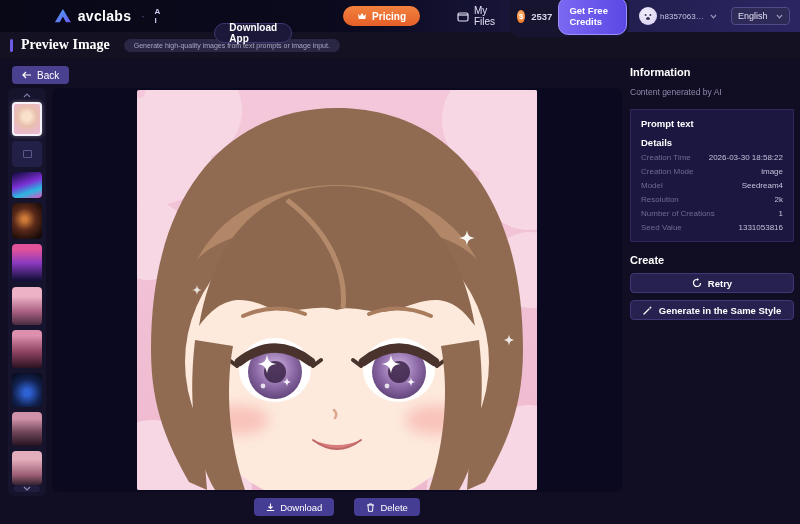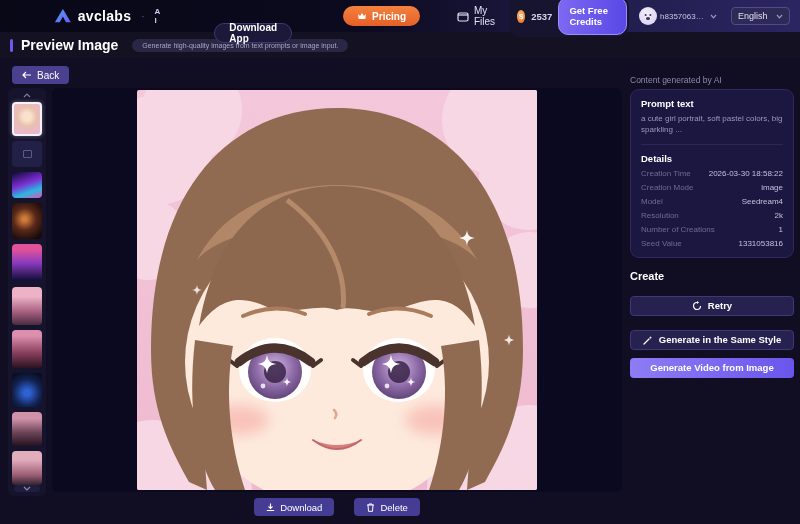--- a/index.html
+++ b/index.html
@@ -27,21 +27,21 @@
   .free-credits { height:17px; border-radius:10px; background:linear-gradient(90deg,#7b68f2,#5a48e6); border:1px solid #9d8ffa; font-size:9.5px; font-weight:bold; color:#fff; display:flex; align-items:center; padding:18px 10px; cursor:pointer; }
   .avatar { width:18px; height:18px; border-radius:50%; background:radial-gradient(circle at 40% 35%, #f2eefc, #d6cdf0); position:relative; flex-shrink:0; }
   .account { display:flex; align-items:center; gap:3px; font-size:8px; color:#c9c5e2; cursor:pointer; max-width:78px; }
   .account-email { white-space:nowrap; overflow:hidden; text-overflow:ellipsis; }
   .lang-select { width:72px; height:18px; background:#2e2a58; border:1px solid #514b8c; border-radius:4px;
     display:flex; align-items:center; justify-content:space-between; padding:0 6px; font-size:9px; color:#e0ddf2; cursor:pointer; margin-left:4px; }
 
   
   .titlebar { position:absolute; top:32px; left:0; right:0; height:26px; background:#141122; display:flex; align-items:center; padding-left:10px; }
   .title-accent { width:3px; height:13px; background:#6c5be8; border-radius:2px; margin-right:8px; }
-  .page-title { font-size:14px; font-weight:bold; color:#fff; }
+  .page-title { font-size:14px; font-weight:bold; color:#fff;font-family:Liberation Serif, serif; }
   .subtitle-pill { margin-left:14px; background:#2a2744; border-radius:9px; padding:3px 10px; font-size:7px; color:#a8a4c4; }
 
   
   .main { position:absolute; top:58px; left:0; right:0; bottom:0; background:#110e24; }
   .back-btn { position:absolute; left:12px; top:8px; height:18px; padding:0 10px; background:#49408f; border-radius:4px;
     display:inline-flex; align-items:center; gap:5px; font-size:10px; color:#fff; cursor:pointer; }
 
   
   .thumbbar { position:absolute; left:8px; top:30px; width:38px; bottom:28px; background:#16132d; border-radius:6px;
     display:flex; flex-direction:column; align-items:center; padding:4px 0; }
@@ -70,29 +70,29 @@
   .photo svg { display:block; width:100%; height:100%; }
 
   .bottom-actions { position:absolute; left:52px; top:440px; width:570px; display:flex; justify-content:center; gap:20px; }
   .action-btn { height:18px; background:#453c93; border-radius:4px; display:inline-flex; align-items:center; gap:5px;
     padding:0 12px; font-size:9.5px; color:#fff; cursor:pointer; }
 
   
   .rpanel { position:absolute; left:630px; right:6px; top:8px; }
   .info-heading { font-size:11px; font-weight:bold; color:#fff; }
   .gen-note { font-size:8.5px; color:#8d89ad; margin-top:9px; }
-  .info-card { margin-top:4px; background:#1b1740; border:1px solid #2f2a5c; border-radius:9px; padding:8px 10px 9px; }
+  .info-card { margin-top:12px; background:#1b1740; border:1px solid #2f2a5c; border-radius:1px; padding:8px 10px 9px; }
   .prompt-label { font-size:9.5px; font-weight:bold; color:#fff; }
   .prompt-value { font-size:8px; color:#9c98bc; margin-top:5px; line-height:1.35; border-bottom:1px solid #2c2754; padding-bottom:8px; }
   .details-label { font-size:9.5px; font-weight:bold; color:#fff; margin-top:8px; }
   .drow { display:flex; justify-content:space-between; margin-top:5px; }
   .dlabel { font-size:8px; color:#6f6b92; }
   .dvalue { font-size:8px; color:#c4c1da; }
   .create-heading { font-size:11px; font-weight:bold; color:#fff; margin-top:12px; }
-  .cbtn { margin-top:14px; height:20px; width:100%; border-radius:4px; display:flex; align-items:center; justify-content:center;
+  .cbtn { margin-top:7px; height:20px; width:100%; border-radius:4px; display:flex; align-items:center; justify-content:center;
     gap:6px; font-size:9.5px; font-weight:bold; color:#fff; cursor:pointer; }
   .cbtn.dark { background:#272150; border:1px solid #3e3878; }
   .cbtn.bright { background:linear-gradient(90deg,#8d7cf5,#6a56ec); border:none; margin-top:8px; }
 
   .icon { display:inline-flex; align-items:center; justify-content:center; }
   svg { overflow:visible; }
 </style>
 </head>
 <body>
 
@@ -312,25 +312,25 @@
         <span class="icon">
           <svg width="9" height="9" viewBox="0 0 9 9">
               <path d="M1 2 L8 2 M3 2 L3 1 L6 1 L6 2 M2 2 L2.5 8.3 L6.5 8.3 L7 2" fill="none" stroke="#fff" stroke-width="1"></path>
             </svg>
         </span>
         <span>Delete</span>
       </div>
     </div>
 
     <div class="rpanel">
+      <div class="info-heading">Information</div>
       <div class="gen-note">Content generated by AI</div>
 
       <div class="info-card">
         <div class="prompt-label">Prompt text</div>
-        <div class="prompt-value">a cute girl portrait, soft pastel colors, big sparkling ...</div>
         <div class="details-label">Details</div>
 
         <div class="drow">
           <span class="dlabel">Creation Time</span>
           <span class="dvalue">2026-03-30 18:58:22</span>
         </div>
         <div class="drow">
           <span class="dlabel">Creation Mode</span>
           <span class="dvalue">image</span>
         </div>
@@ -367,19 +367,16 @@
       <div class="cbtn dark">
         <span class="icon">
           <svg width="10" height="10" viewBox="0 0 10 10">
               <path d="M1 9 L6 4" stroke="#fff" stroke-width="1.3" stroke-linecap="round"></path>
               <path d="M7.5 1 L7.9 2.3 L9.2 2.7 L7.9 3.1 L7.5 4.4 L7.1 3.1 L5.8 2.7 L7.1 2.3 Z" fill="#fff"></path>
             </svg>
         </span>
         <span>Generate in the Same Style</span>
       </div>
 
-      <div class="cbtn bright">
-        <span>Generate Video from Image</span>
-      </div>
     </div>
 
   </div>
 </div>
 
 </body></html>

